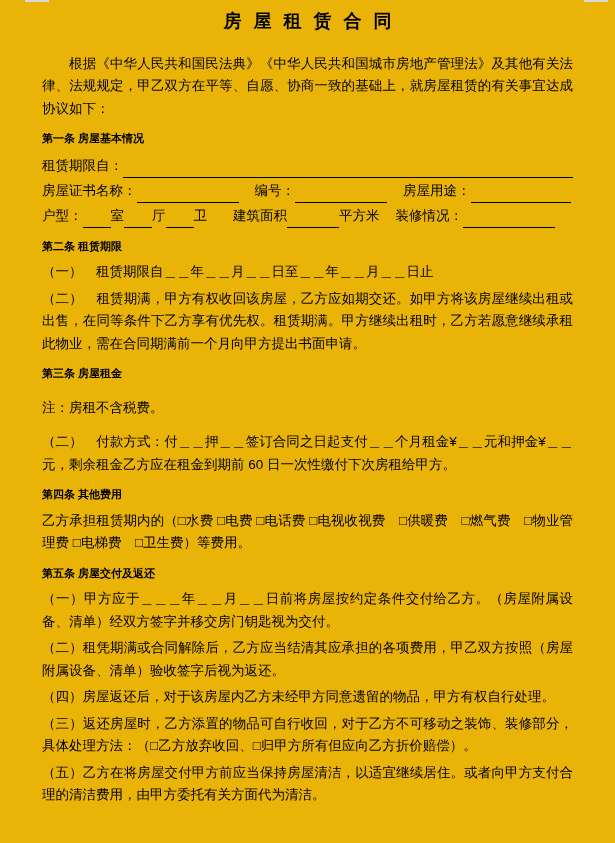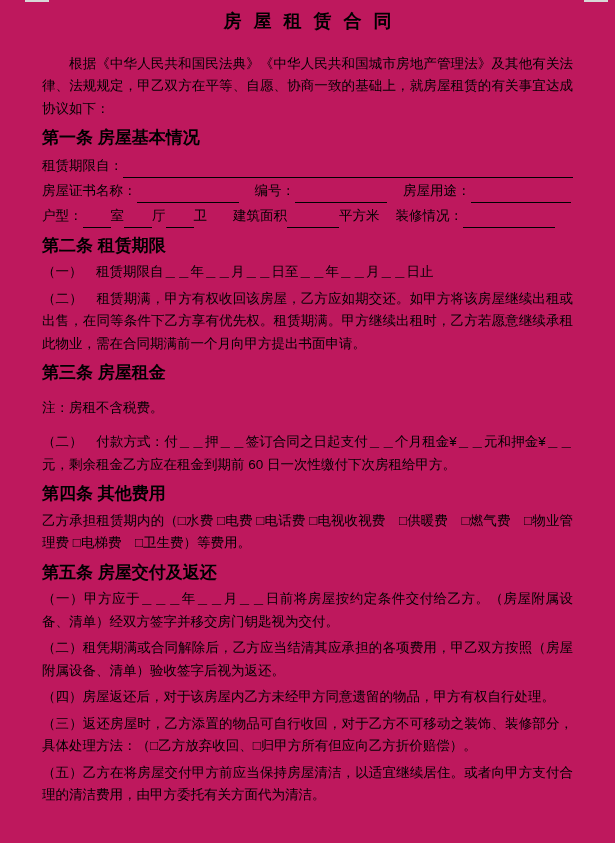--- a/index.html
+++ b/index.html
@@ -1,20 +1,20 @@
 <!DOCTYPE html>
 <html><head>
 <meta charset="utf-8">
 <style>
   html, body { margin: 0; padding: 0; background: #ffffff; }
   .page {
     position: relative;
     width: 615px;
     height: 843px;
-    background: #be185d;
+    background: #eab308;
     box-sizing: border-box;
     padding: 4px 42px 0 42px;
     overflow: hidden;
     color: #000000;
     font-family: "Liberation Sans", sans-serif;
     font-size: 13.5px;
     line-height: 22.5px;
   }
   .corner-mark {
     position: absolute;
@@ -31,21 +31,21 @@
     font-weight: bold;
     text-align: center;
     letter-spacing: 12px;
     padding-left: 12px; 
     margin: 6px 0 20px 0;
     white-space: nowrap;
   }
   p { margin: 4px 0; text-align: justify; }
   p.intro { text-indent: 2em; margin-bottom: 6px; }
   h2.clause {
-    font-size: 17px;
+    font-size: 11px;
     font-weight: bold;
     margin: 7px 0 3px 0;
     line-height: 22.5px;
   }
   .form-line {
     display: flex;
     align-items: flex-end;
     white-space: nowrap;
     height: 25px;
     margin: 0;

